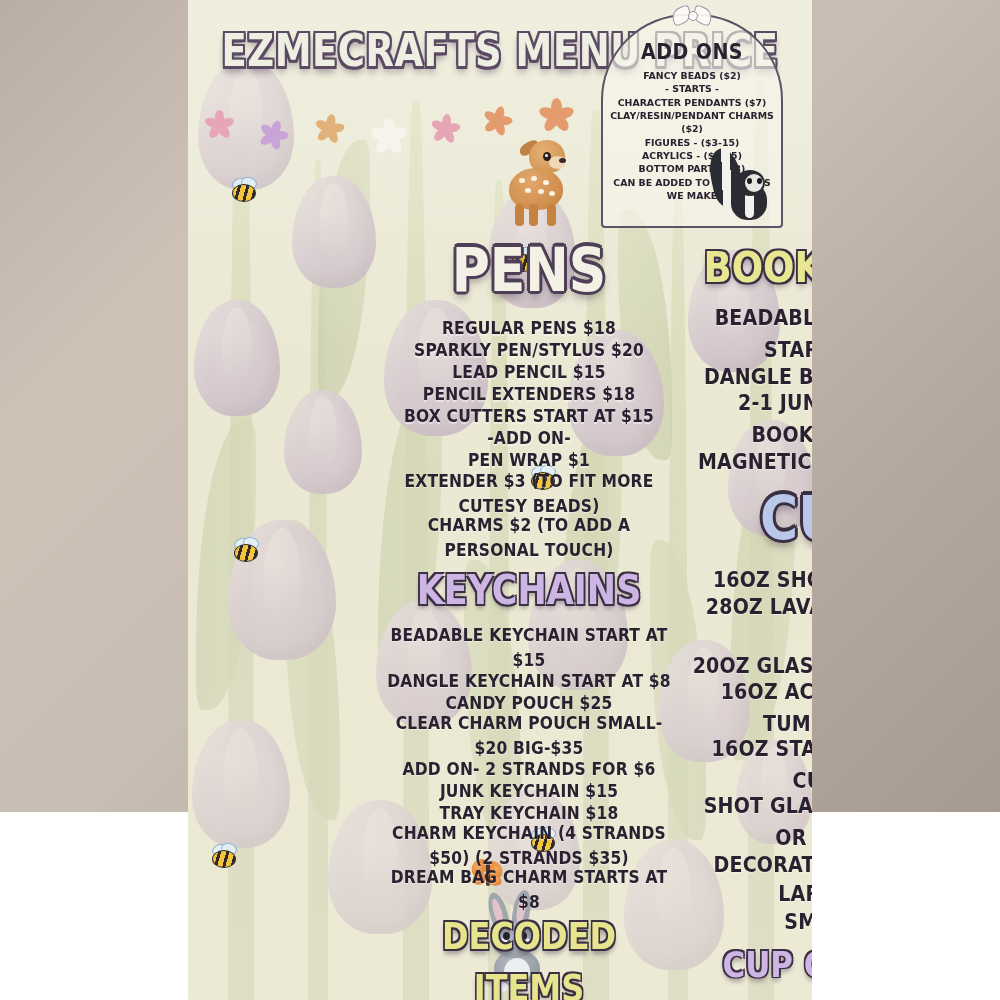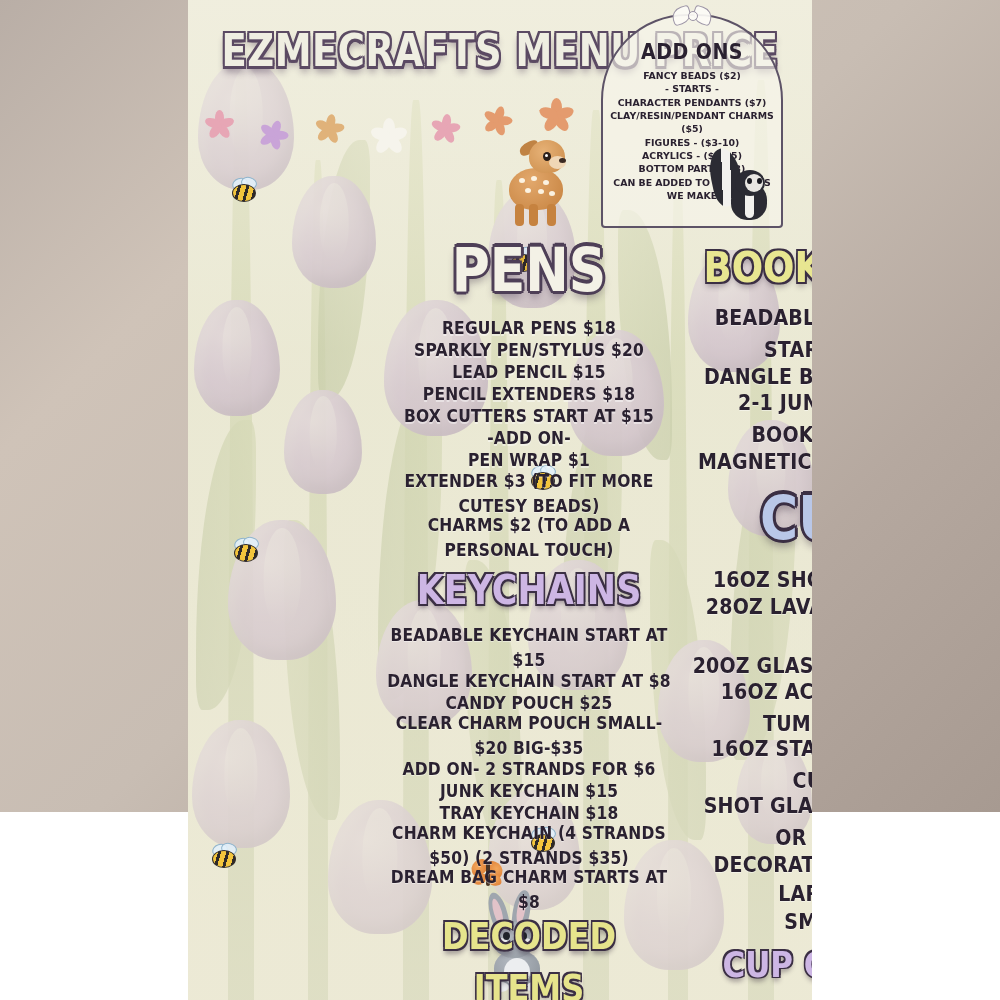--- a/index.html
+++ b/index.html
@@ -481,22 +481,22 @@
       <div class="bow">
           <b class="l"></b>
           <b class="r"></b>
           <u></u>
         </div>
       <div class="ao-title">ADD ONS</div>
       <div class="ao-list">
         <div>FANCY BEADS ($2)</div>
         <div>- STARTS -</div>
         <div>CHARACTER PENDANTS ($7)</div>
-        <div>CLAY/RESIN/PENDANT CHARMS ($5)</div>
-        <div>FIGURES - ($3-10)</div>
+        <div>CLAY/RESIN/PENDANT CHARMS ($2)</div>
+        <div>FIGURES - ($3-15)</div>
         <div>ACRYLICS - ($3-$5)</div>
         <div>BOTTOM PARTS ($3)</div>
         <div>CAN BE ADDED TO ANY ITEMS WE MAKE</div>
       </div>
     </div>
 
     <div class="critter" id="deer">
       <div class="d-body"></div>
       <div class="d-spots">
         <i style="left:2px;top:2px;"></i>

